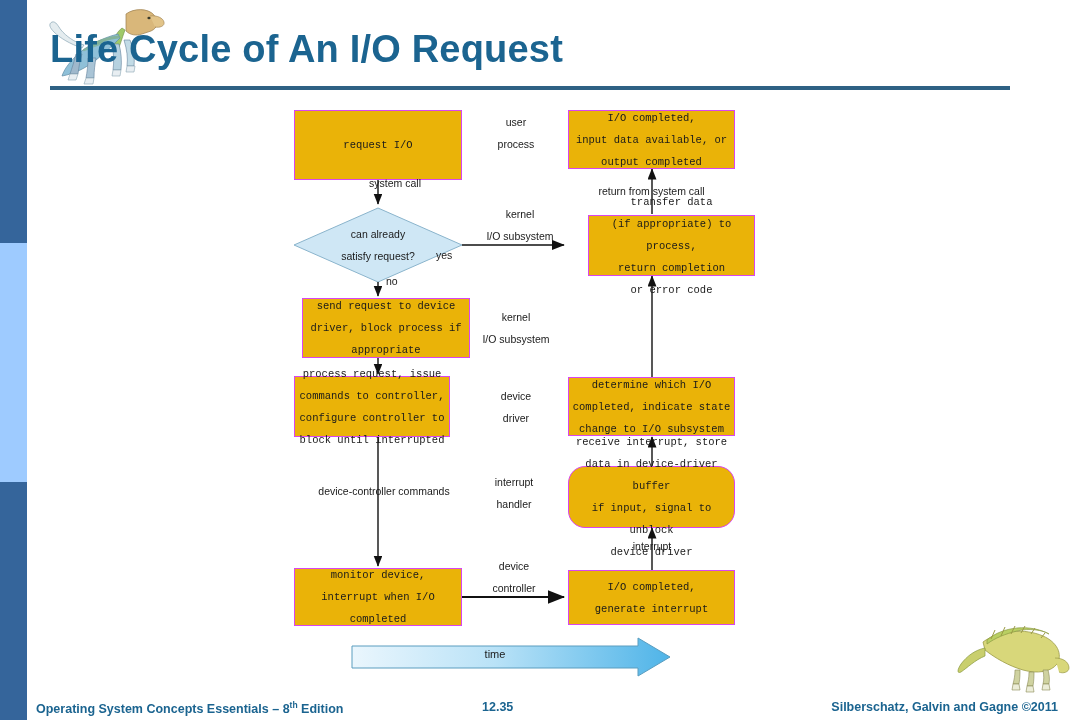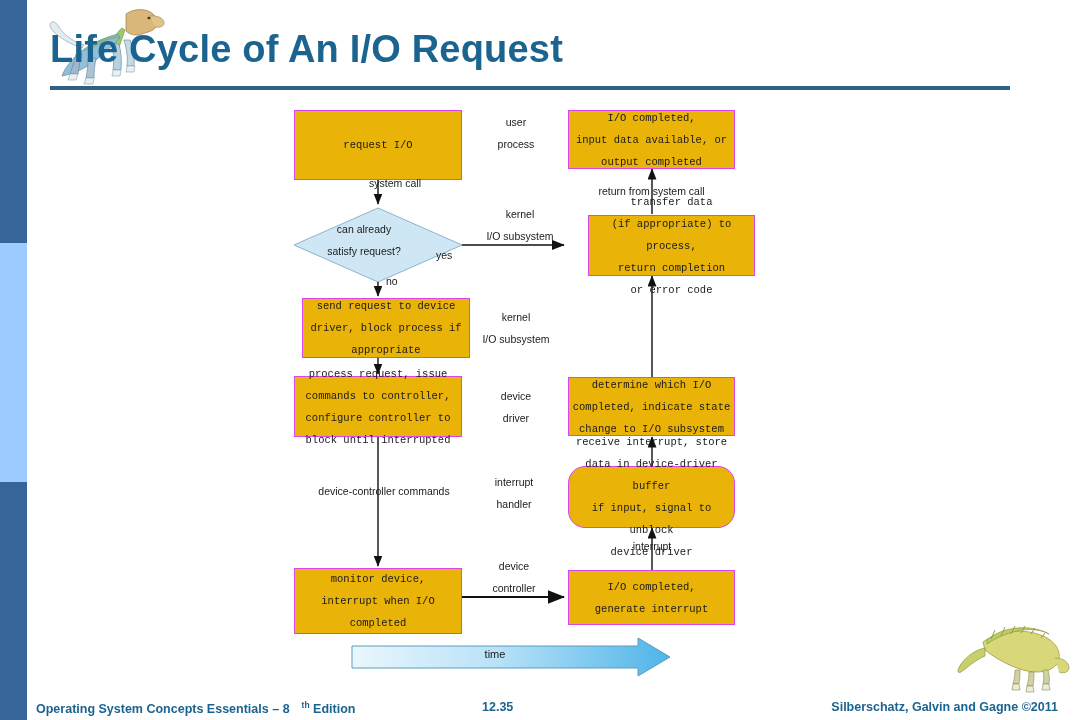--- a/index.html
+++ b/index.html
@@ -123,21 +123,21 @@
   
   .footer-left {
     position: absolute;
     left: 36px;
     top: 700px;
     font-size: 12.5px;
     font-weight: bold;
     color: #1b6490;
     white-space: nowrap;
   }
-  .footer-left sup { font-size: 8.5px; vertical-align: super; margin-left: 12px; }
+  .footer-left sup { font-size: 8.5px; vertical-align: super; }
   .footer-center {
     position: absolute;
     left: 482px;
     top: 700px;
     font-size: 12.5px;
     font-weight: bold;
     color: #1b6490;
   }
   .footer-right {
     position: absolute;
@@ -230,34 +230,34 @@
 <div class="node box" style="left:294px; top:110px; width:168px; height:70px;">
   <span>request I/O</span>
 </div>
 
 <div class="node box" style="left:302px; top:298px; width:168px; height:60px; white-space:pre-line;">
   <span>send request to device
 driver, block process if
 appropriate</span>
 </div>
 
-<div class="node box" style="left:294px; top:376px; width:168px; height:61px; white-space:pre-line;">
+<div class="node box" style="left:294px; top:376px; width:156px; height:61px; white-space:pre-line;">
   <span>process request, issue
 commands to controller,
 configure controller to
 block until interrupted</span>
 </div>
 
-<div class="node box" style="left:294px; top:568px; width:168px; height:66px; white-space:pre-line;">
+<div class="node box" style="left:294px; top:568px; width:168px; height:58px; white-space:pre-line;">
   <span>monitor device,
 interrupt when I/O
 completed</span>
 </div>
 
-<div class="node diamond-label" style="left:294px; top:228px; width:140px; height:34px; white-space:pre-line;align-items:flex-end;">
+<div class="node diamond-label" style="left:308px; top:228px; width:140px; height:34px; white-space:pre-line;">
   <span>can already
 satisfy request?</span>
 </div>
 
 <div class="node box" style="left:568px; top:110px; width:167px; height:59px; white-space:pre-line;">
   <span>I/O completed,
 input data available, or
 output completed</span>
 </div>
 

